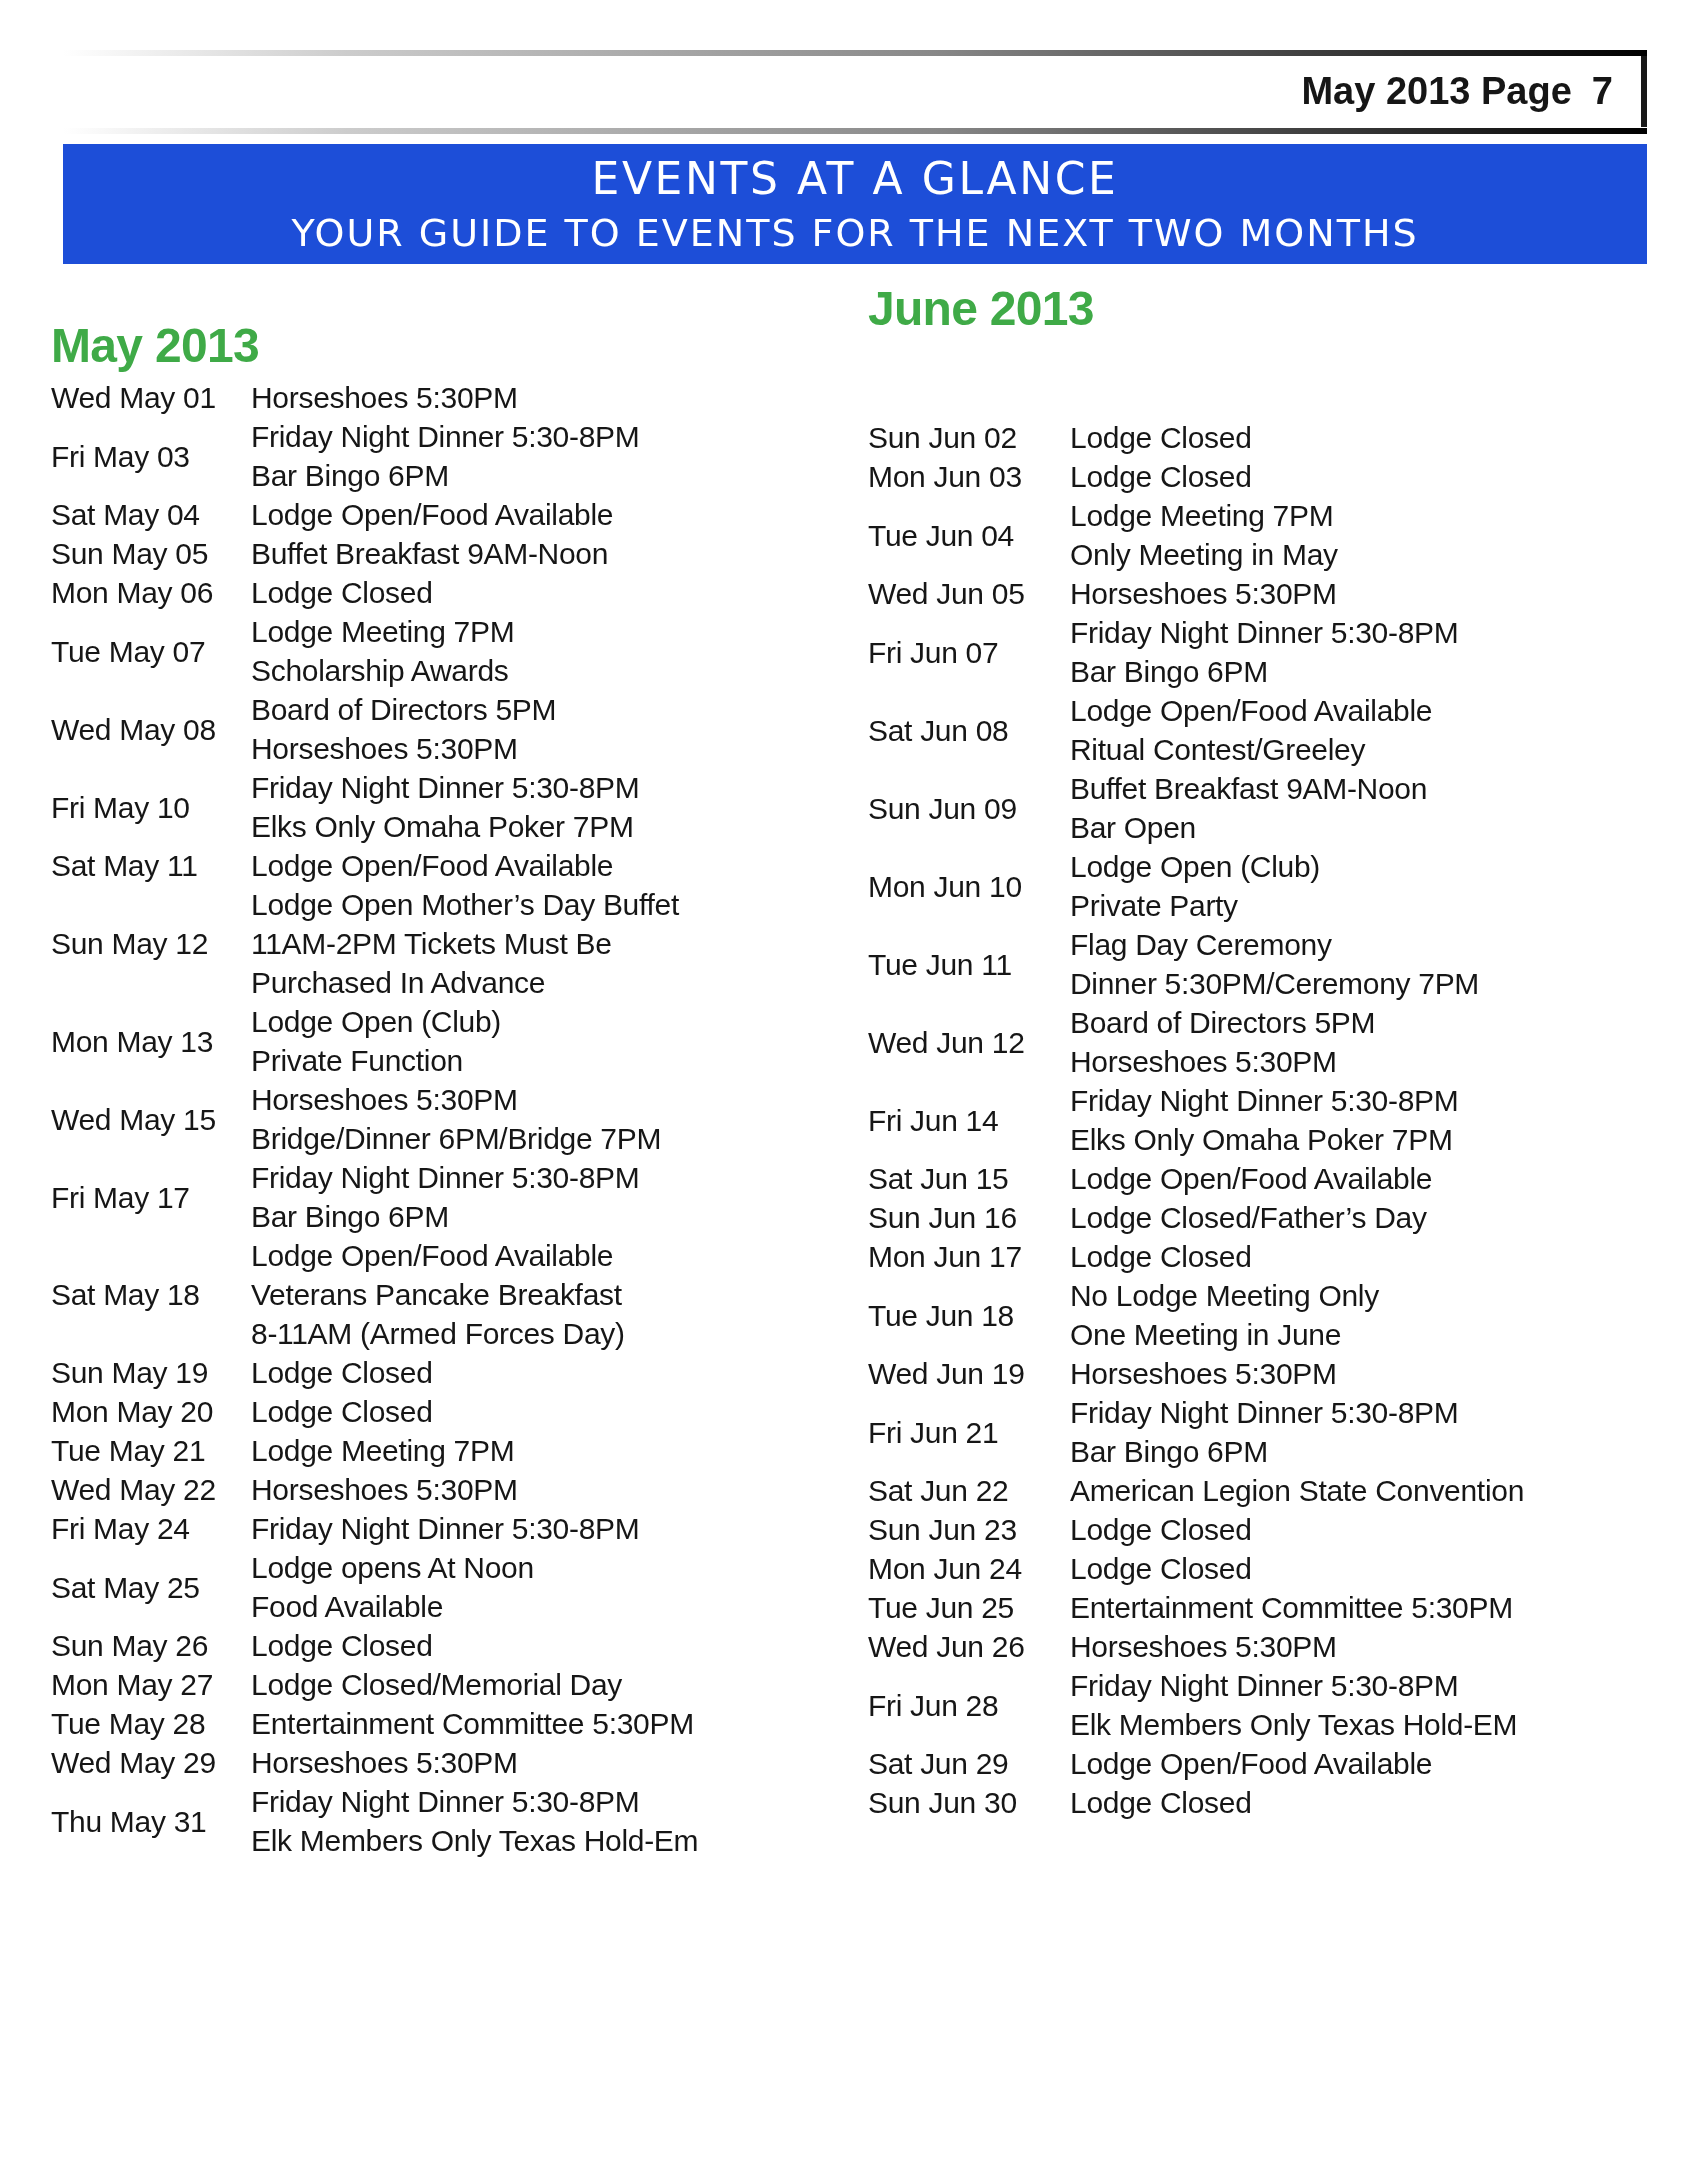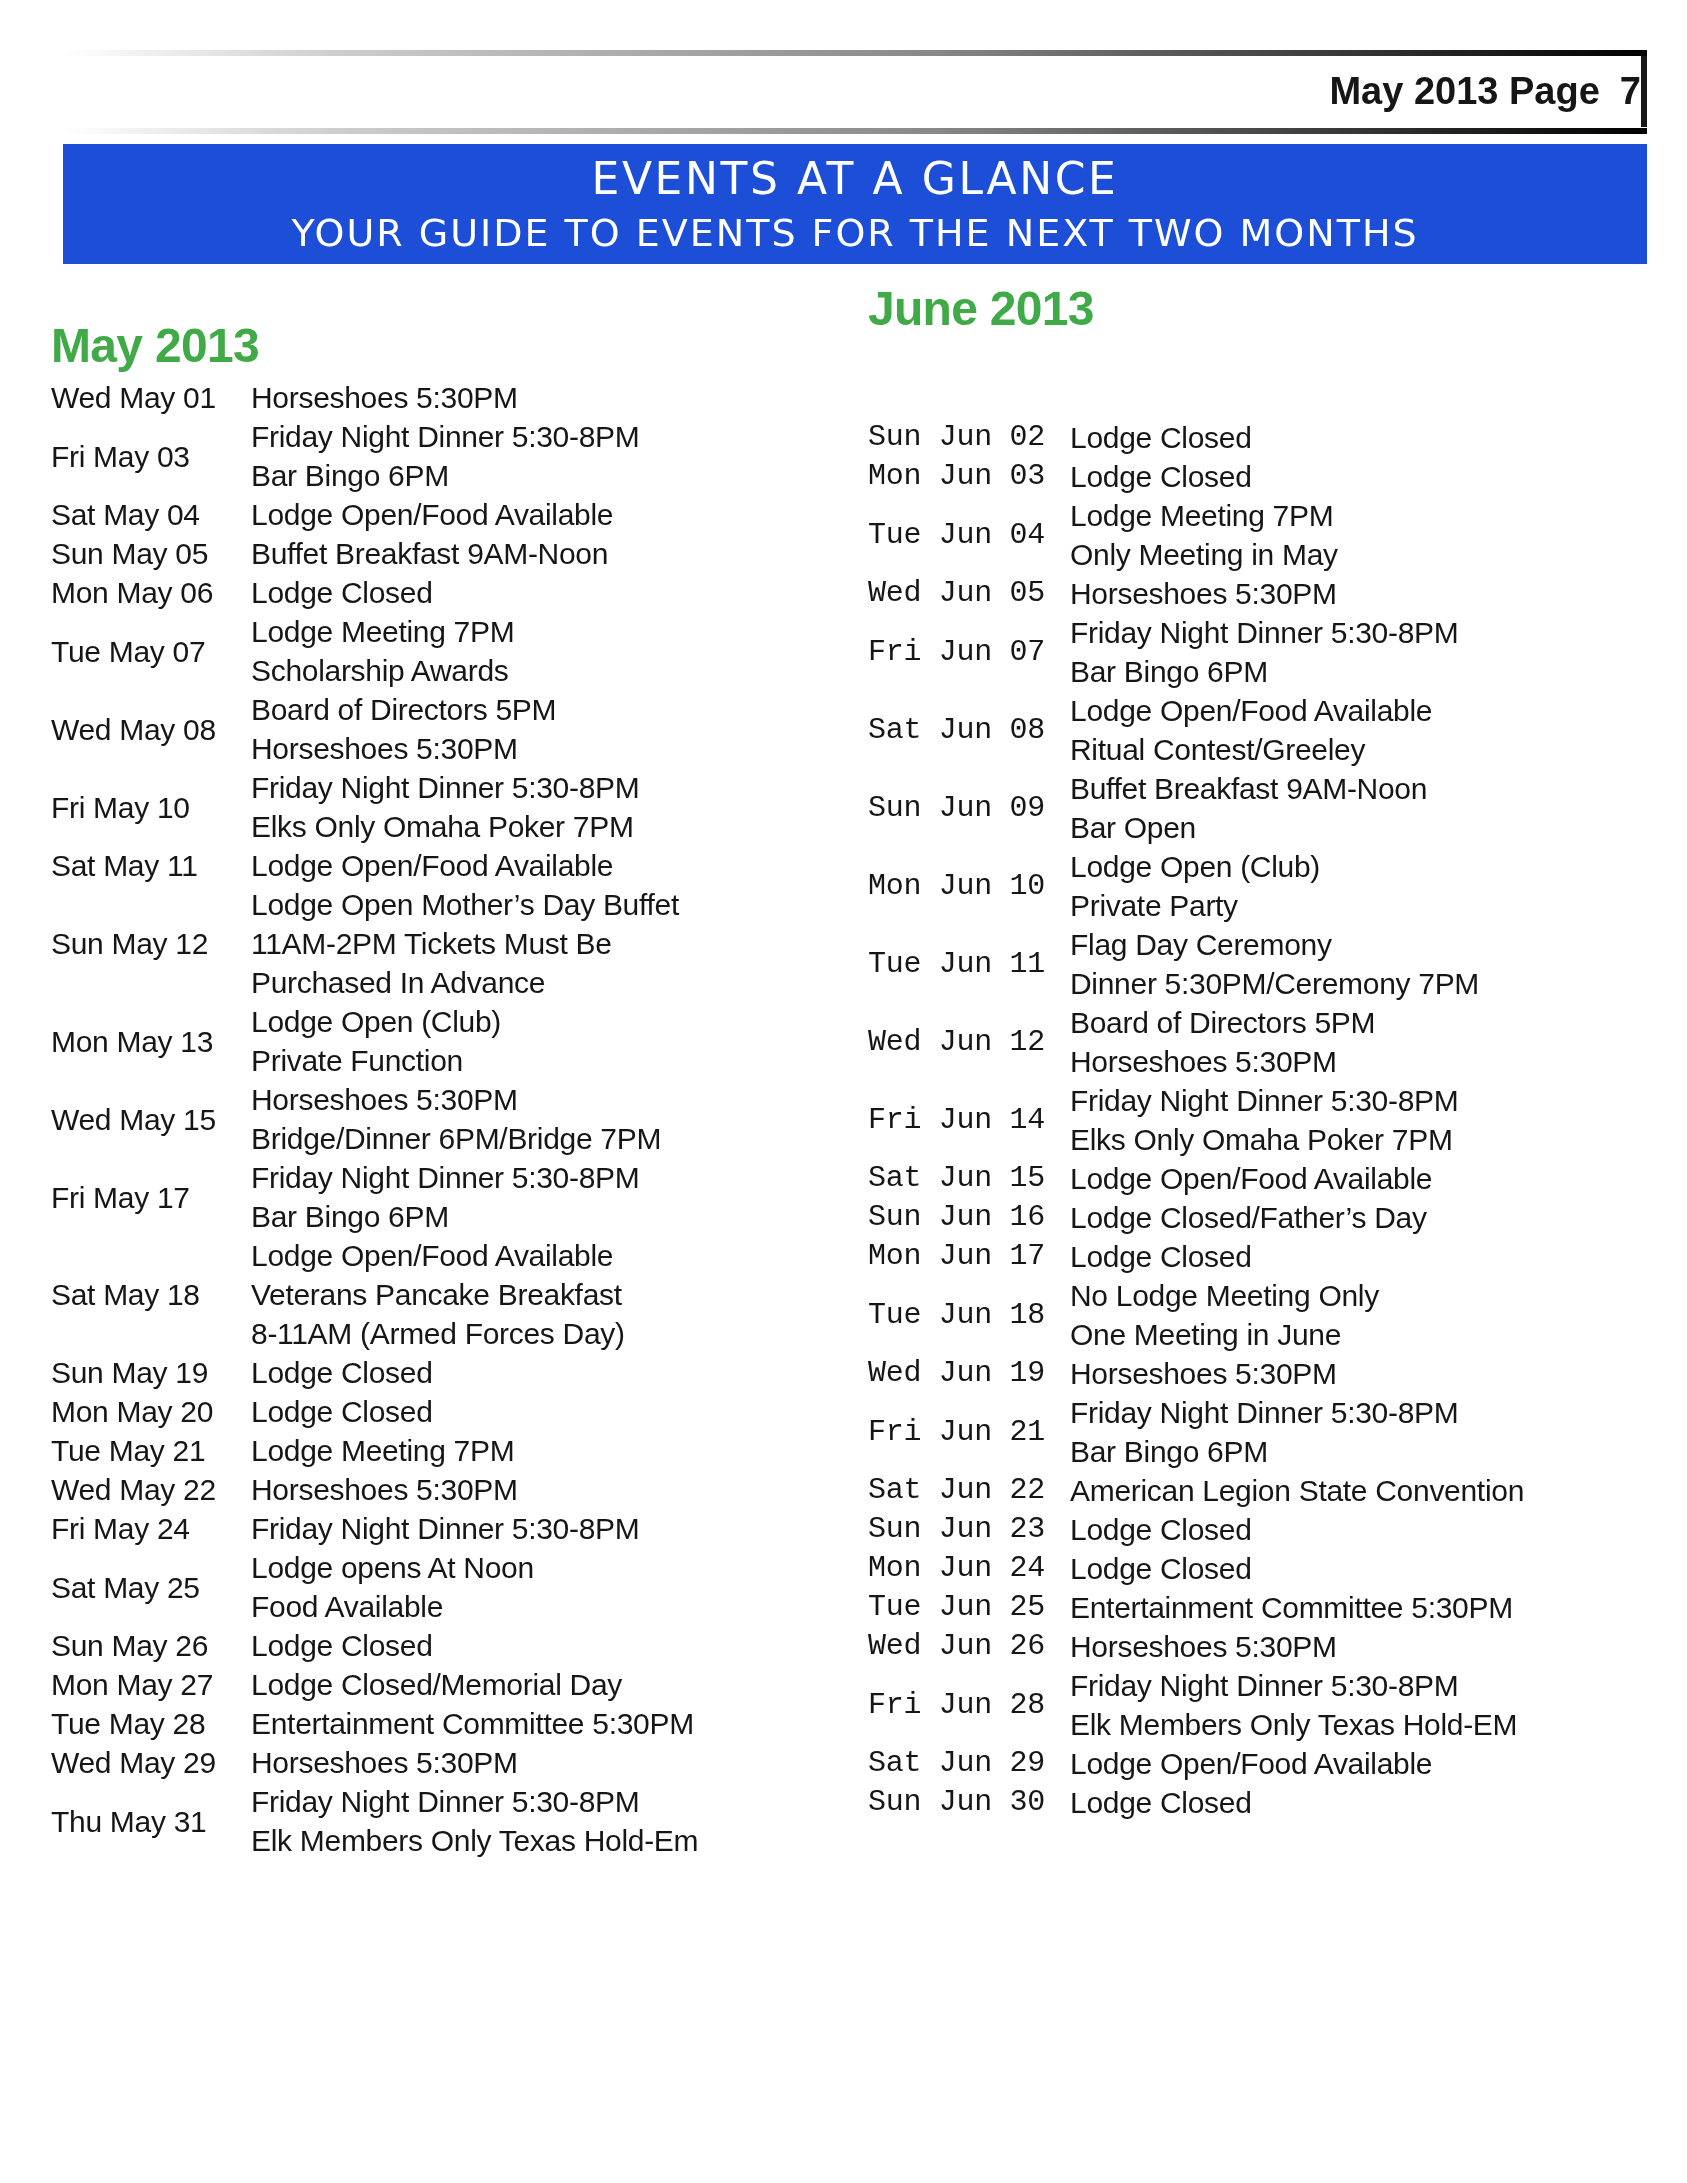--- a/index.html
+++ b/index.html
@@ -18,20 +18,21 @@
     background: linear-gradient(to right, #ffffff 0%, #cccccc 18%, #888888 55%, #222222 88%, #000000 100%);
   }
   .rule-top { top: 50px; }
   .rule-bottom { top: 128px; }
   .page-header-box {
     position: absolute; left: 63px; top: 56px; width: 1584px; height: 71px;
     background: #ffffff;
     border-right: 6.6px solid #181818;
     box-sizing: border-box;
     display: flex; align-items: center; justify-content: flex-end;
+    padding-right: 28px;
   }
   .page-header-text {
     font-size: 38px; font-weight: bold; letter-spacing: 0px;
     display: flex; align-items: baseline; gap: 20px; white-space: nowrap;
   }
 
   
   .banner {
     position: absolute; left: 63px; top: 144px; width: 1584px; height: 120px;
     display: flex; flex-direction: column; align-items: center; justify-content: center;
@@ -54,21 +55,21 @@
   
   .events-col {
     position: absolute;
     font-size: 30px; line-height: 39px; letter-spacing: -0.3px;
     color: #161616;
   }
   .col-may  { left: 51px;   top: 378px;   width: 781px; }
   .col-june { left: 868px; top: 418px; width: 781px; }
   .event { display: flex; align-items: center; }
   .edate { flex: 0 0 200px; white-space: nowrap; }
-  .col-june .edate { flex-basis: 202px; font-family: Liberation Mono, monospace; }
+  .col-june .edate { flex-basis: 202px; }
   .elines { flex: 1 1 auto; }
   .eline { white-space: nowrap; }
 </style>
 </head>
 <body>
 
 <div class="rule rule-top"></div>
 <div class="page-header-box">
   <div class="page-header-text">
     <span>May 2013 Page</span>

